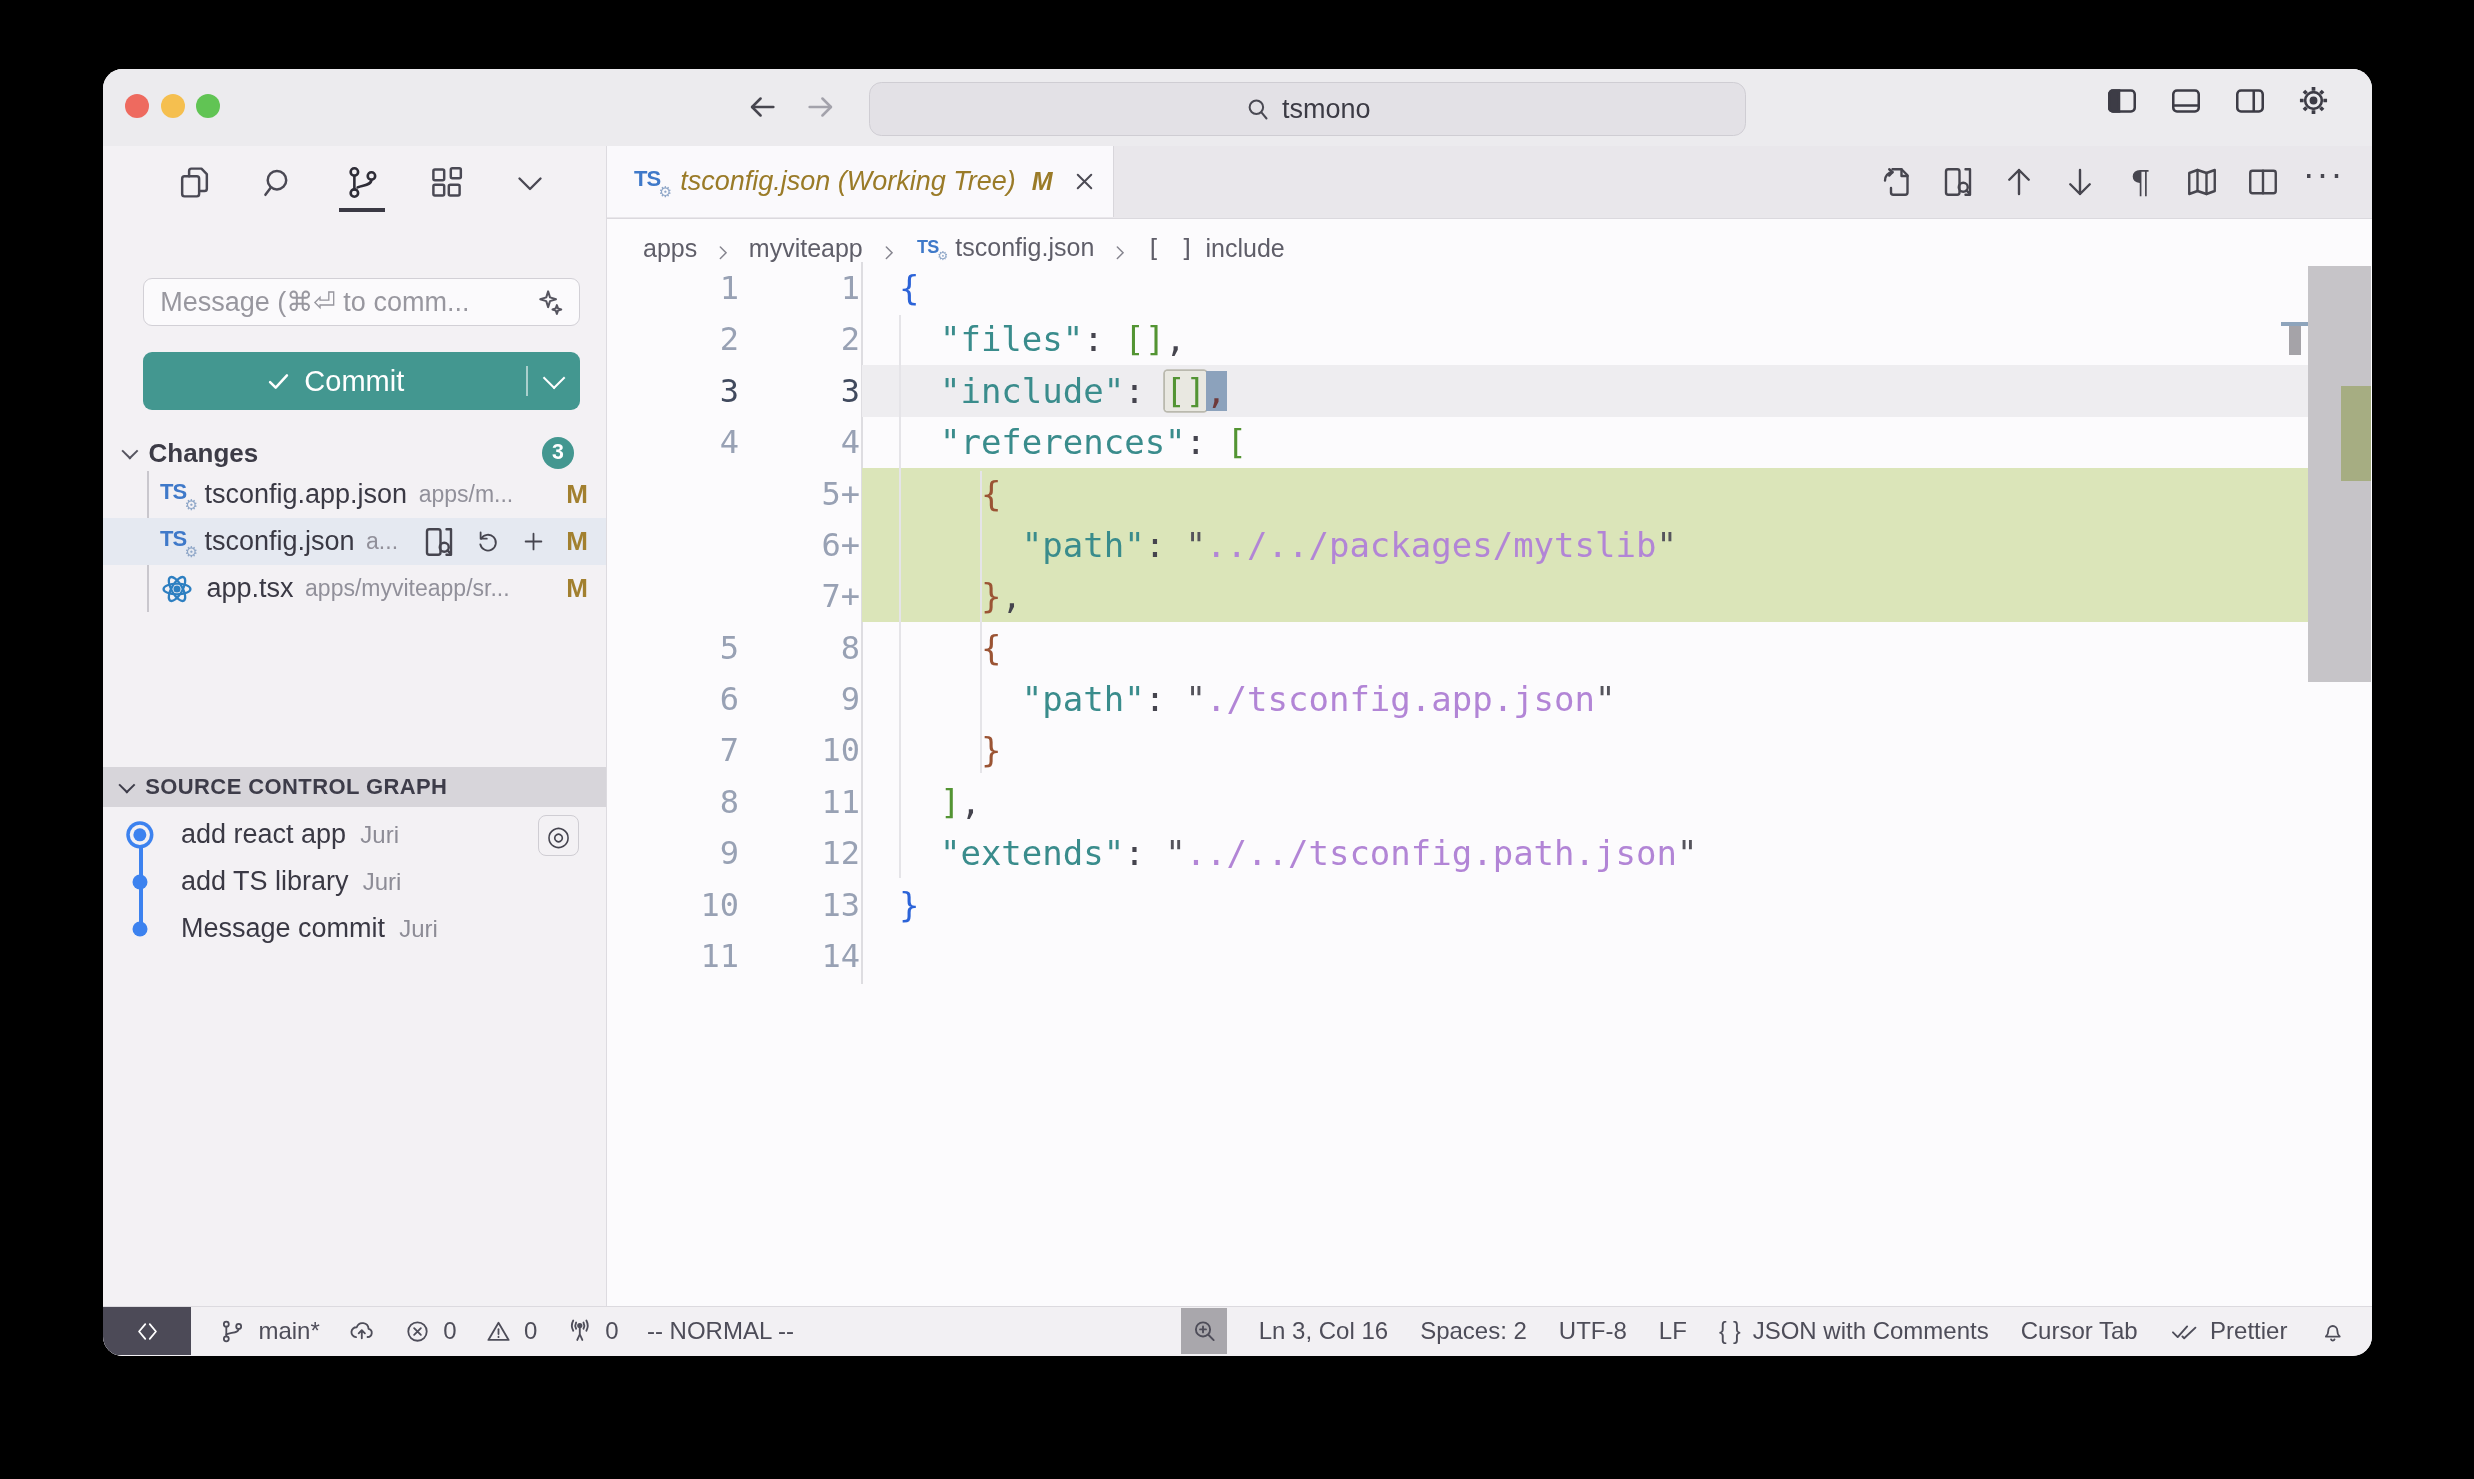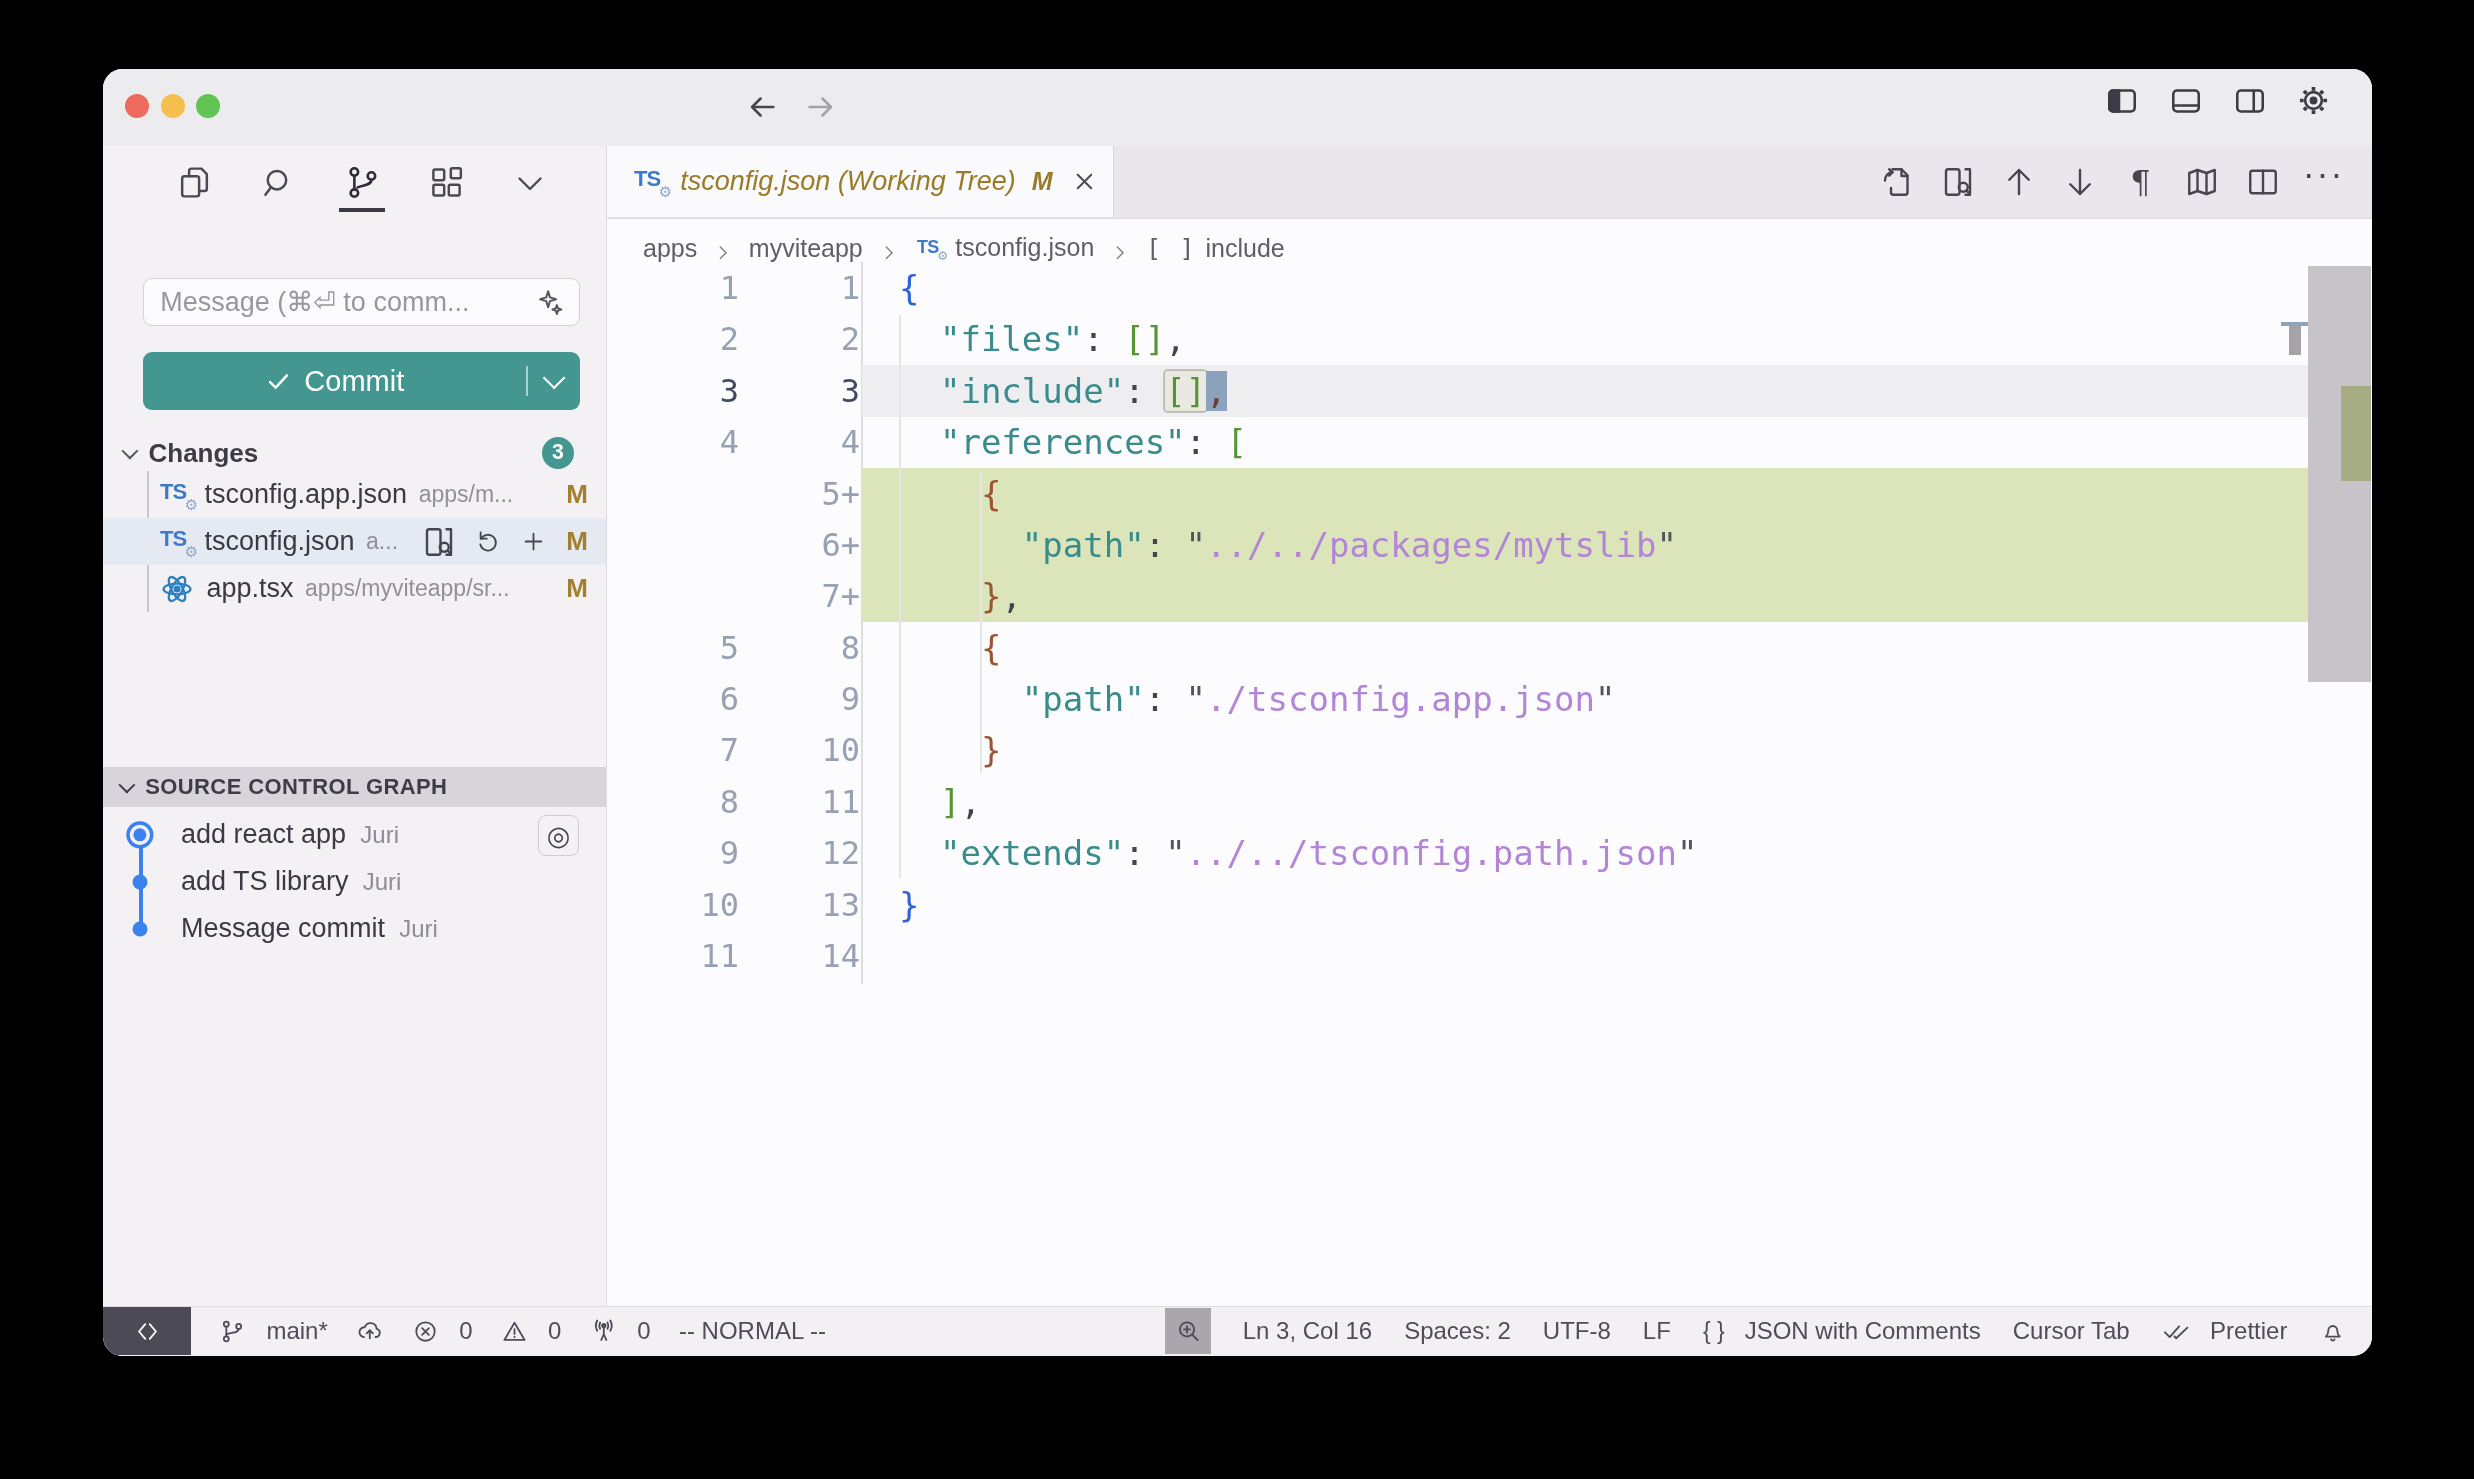--- a/index.html
+++ b/index.html
@@ -116,21 +116,21 @@
   
   #minimap-selline{position:absolute;left:1674px;top:60px;width:29px;height:4.4px;background:#8ea4bc;z-index:2;}
   #minimap-cursor{position:absolute;left:1682px;top:64px;width:12.4px;height:29px;background:#a5a3a8;z-index:2;}
   #scrollbar{position:absolute;left:1701px;top:3.6px;width:63px;height:416px;background:#c6c4c8;z-index:2;}
   #overview-add{position:absolute;left:33px;top:120px;width:30px;height:95px;background:#a6ad82;}
 
   
   #statusbar{position:absolute;left:0;top:1237px;width:2269px;height:50px;background:#f2f0f3;border-top:1.8px solid #dcdadf;box-sizing:border-box;font-size:24px;color:#4e4d59;}
   #status-left{position:absolute;left:0;top:0;height:48px;display:flex;align-items:center;}
   #status-right{position:absolute;right:0;top:0;height:48px;display:flex;align-items:center;gap:32px;padding-right:25px;}
-  .st-item{display:flex;align-items:center;gap:20px;white-space:nowrap;}
+  .st-item{display:flex;align-items:center;gap:12px;white-space:nowrap;}
   .st-item .icon{color:#4e4d59;}
   #status-left .st-item{margin-right:28.4px;}
   .st-chip-remote{width:88px;height:48px;background:#4c4a57;color:#fff;display:flex;align-items:center;justify-content:center;margin-right:25px;}
   .st-chip-zoom{width:46px;height:46px;background:#a9a7ac;color:#2f2e38;display:flex;align-items:center;justify-content:center;}
   .braces-sym{font-size:23px;color:#4e4d59;}
 </style>
 </head>
 <body>
 
 <div id="window">
@@ -143,20 +143,29 @@
       <svg width="34" height="34" viewBox="0 0 24 24" fill="none" stroke="currentColor" stroke-width="1.8" stroke-linecap="round" stroke-linejoin="round">
           <path d="M20 12H5"></path>
           <path d="M11 6l-6 6 6 6"></path>
         </svg>
     </div>
     <div class="nav-arrow" id="nav-fwd">
       <svg width="34" height="34" viewBox="0 0 24 24" fill="none" stroke="currentColor" stroke-width="1.8" stroke-linecap="round" stroke-linejoin="round">
           <path d="M4 12h15"></path>
           <path d="M13 6l6 6-6 6"></path>
         </svg>
+    </div>
+    <div id="search-box">
+      <span class="icon">
+        <svg width="27" height="27" viewBox="0 0 24 24" fill="none" stroke="currentColor" stroke-width="1.8">
+            <circle cx="11" cy="10" r="6"></circle>
+            <path d="M15.5 14.5L20 20" stroke-linecap="round"></path>
+          </svg>
+      </span>
+      <span>tsmono</span>
     </div>
     <div class="tb-icons">
       <span class="icon">
         <svg width="36" height="36" viewBox="0 0 24 24" fill="none" stroke="currentColor" stroke-width="1.7">
             <rect x="3.5" y="5" width="17" height="14" rx="2.5"></rect>
             <path d="M3.5 7.5a2.5 2.5 0 0 1 2.5-2.5h4v14H6a2.5 2.5 0 0 1-2.5-2.5z" fill="currentColor"></path>
           </svg>
       </span>
       <span class="icon">
         <svg width="36" height="36" viewBox="0 0 24 24" fill="none" stroke="currentColor" stroke-width="1.7">

